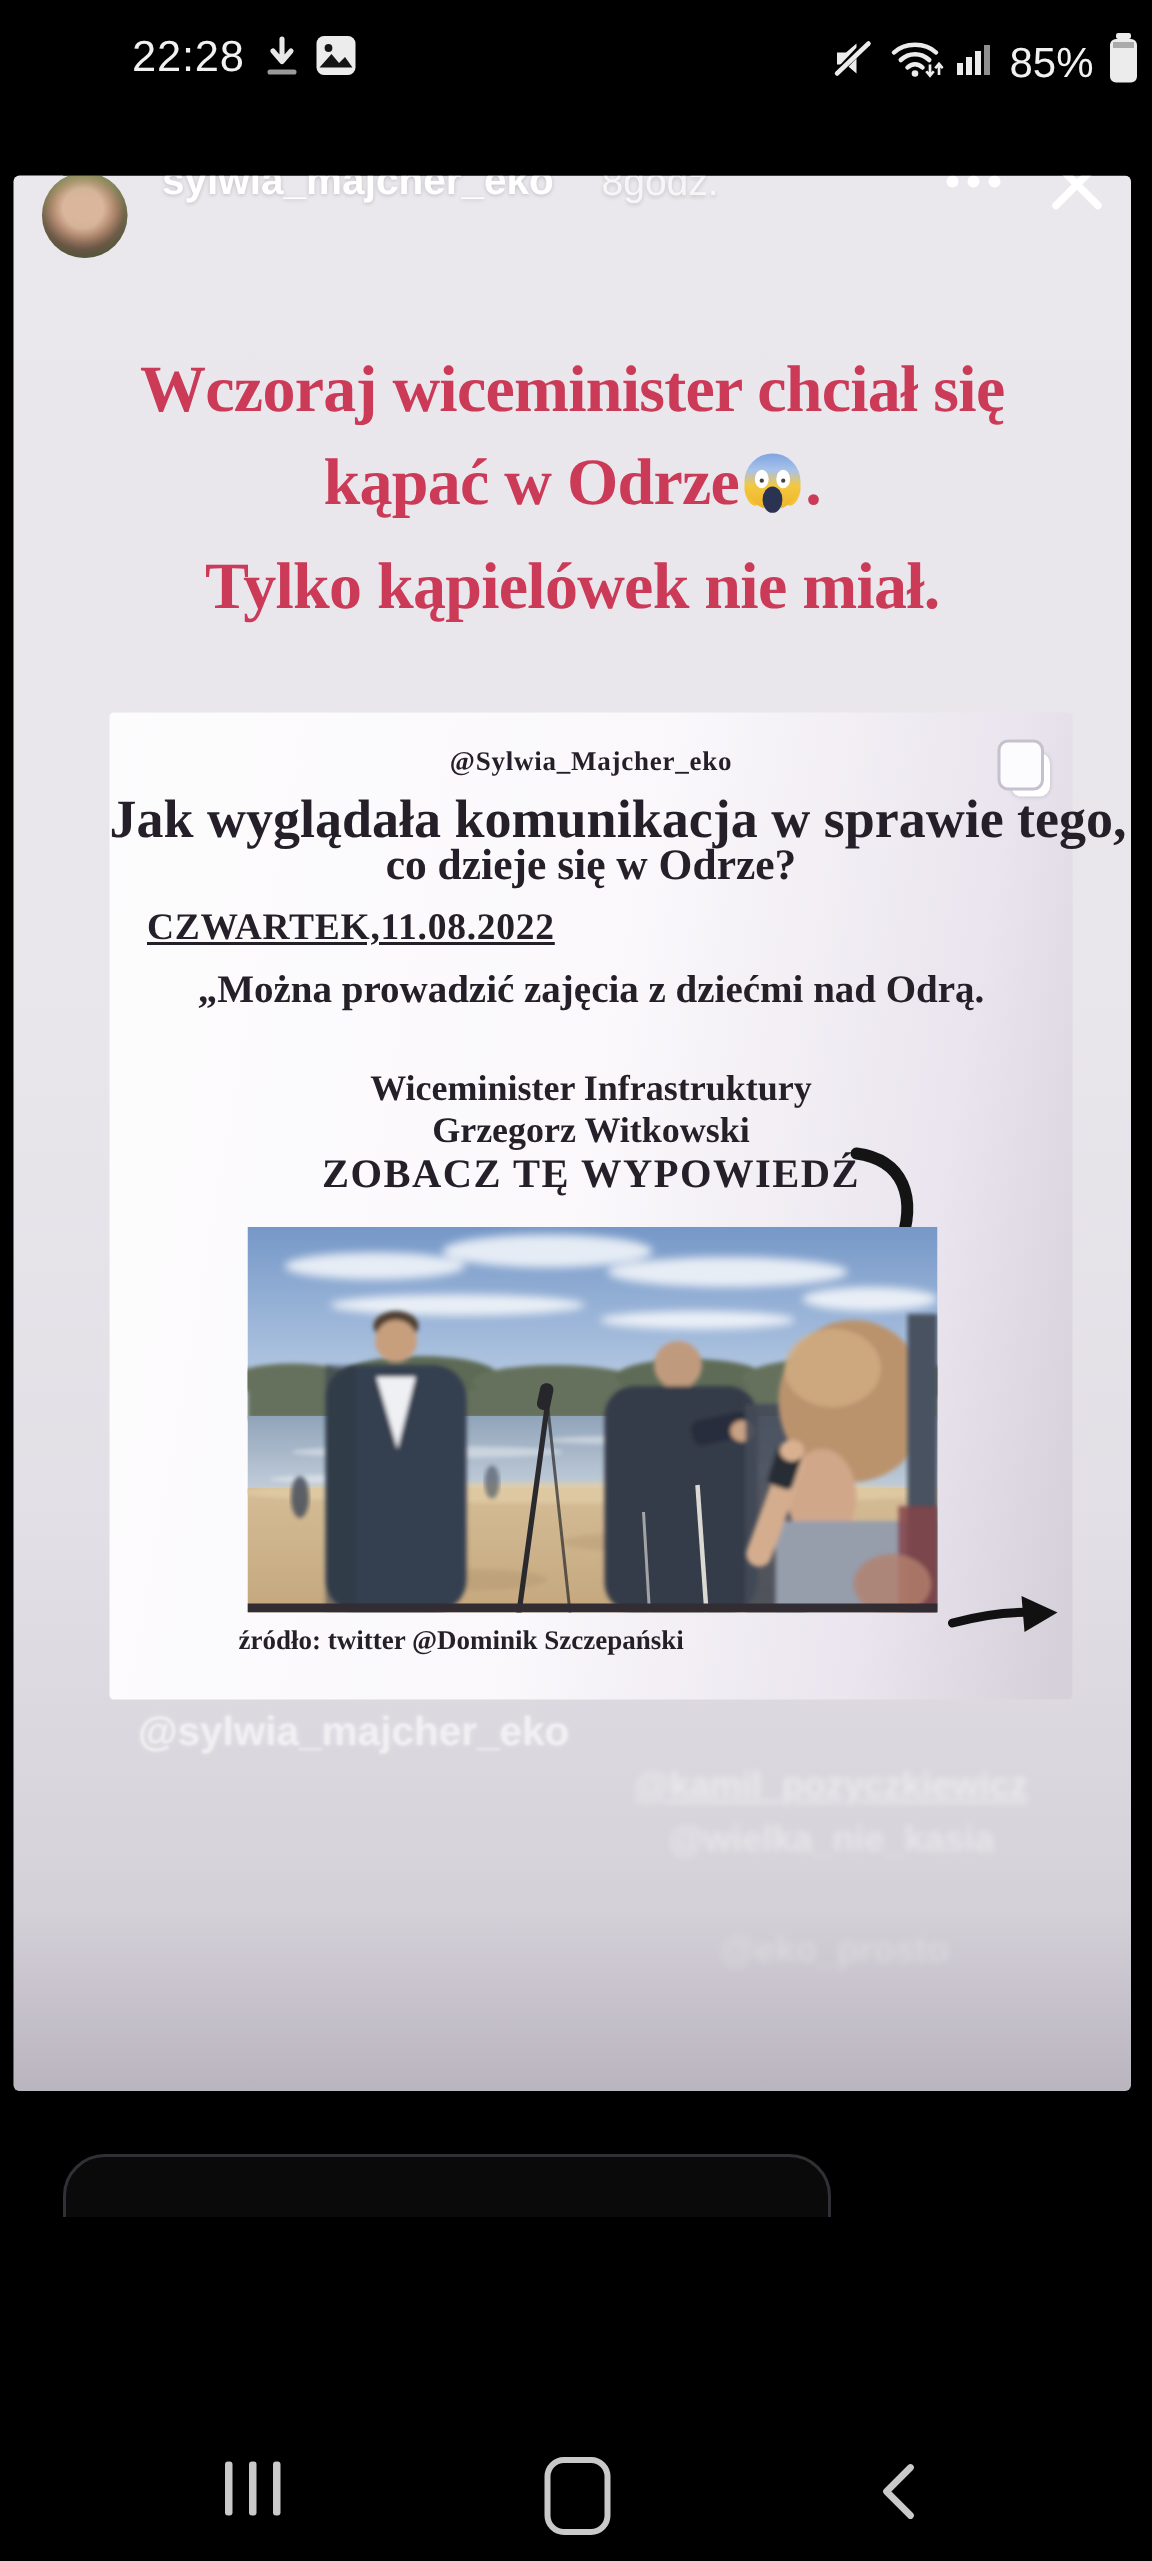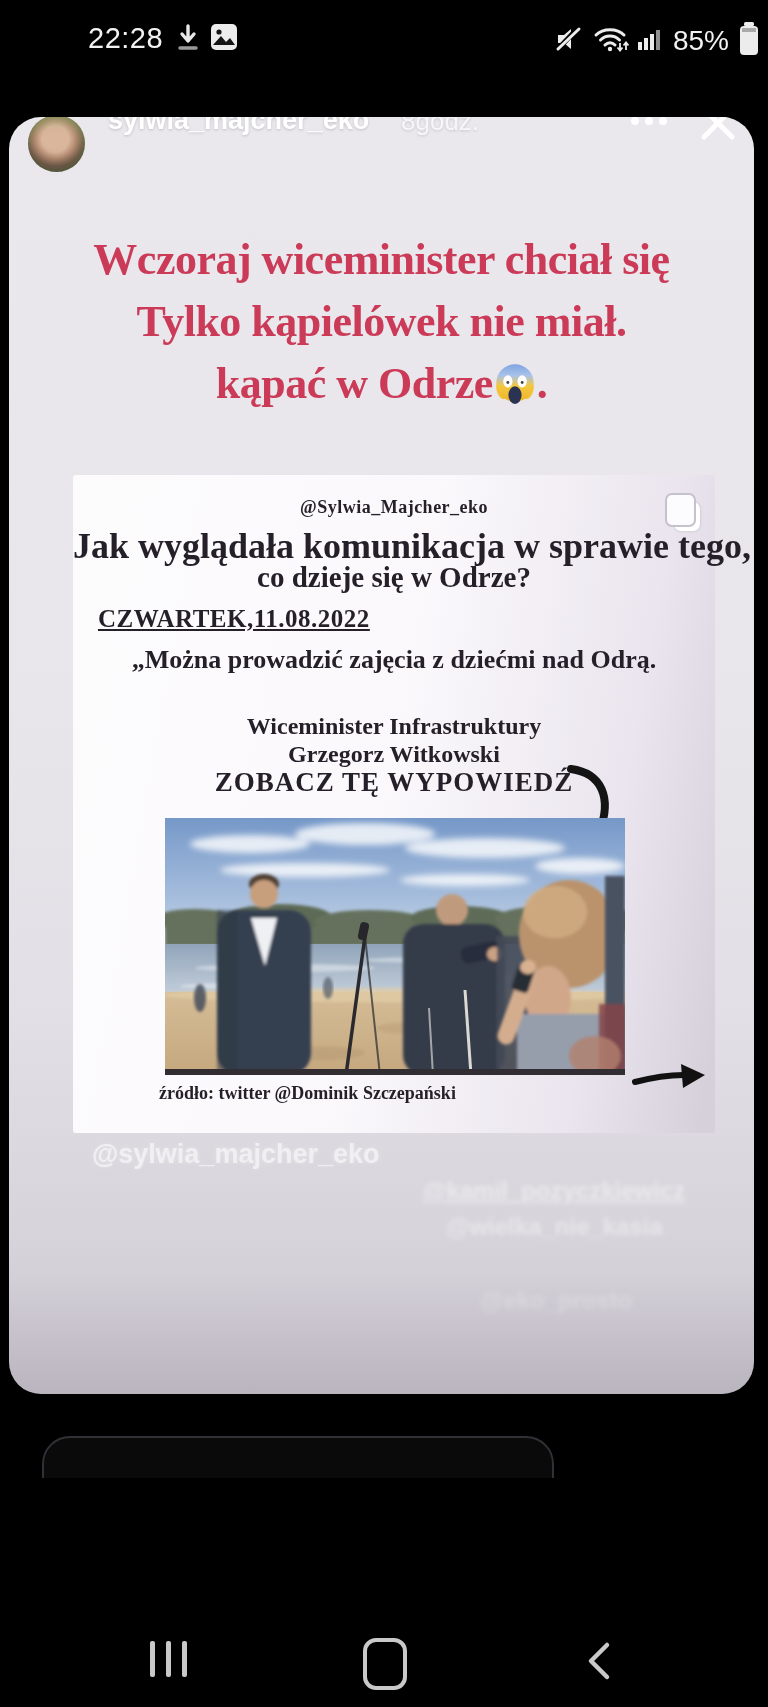--- a/index.html
+++ b/index.html
@@ -8,21 +8,21 @@
   .abs{position:absolute;}
 
   
   #status-bar{left:0;top:0;width:768px;height:117px;background:#000;z-index:5;margin-left:42px;}
   #sb-time{left:46px;top:22px;color:#f1f1f1;font-size:29px;letter-spacing:.5px;}
   .sb-ico{color:#e8e8e8;}
   #sb-right{right:50px;top:22px;display:flex;align-items:center;gap:9px;}
   #sb-batt-pct{color:#f1f1f1;font-size:28px;}
 
   
-  #story{left:9px;top:117px;width:745px;height:1277px;border-radius:32px;overflow:hidden;
+  #story{left:9px;top:117px;width:745px;height:1277px;border-radius:4px;overflow:hidden;
     background:linear-gradient(180deg,#eae7ed 0%,#e8e5eb 45%,#e3dfe6 70%,#d7d3db 88%,#c9c5ce 100%);}
   #story-bottom-shade{left:0;top:1160px;width:745px;height:117px;
     background:linear-gradient(180deg,rgba(130,124,135,0) 0%,rgba(130,124,135,.22) 100%);}
 
   
   #avatar{left:19px;top:-2px;width:57px;height:57px;border-radius:50%;
     background:radial-gradient(circle at 48% 42%,#d9b69c 0 30%,#b98f74 45%,#7e6a52 62%,#5c7a46 78%,#86a861 100%);
     box-shadow:inset 0 -16px 14px -8px rgba(60,40,40,.45), inset 0 10px 8px -4px rgba(120,160,90,.5);}
   #username{left:99px;top:-12px;color:#fff;font-weight:bold;font-size:27px;
     text-shadow:0 1px 3px rgba(0,0,0,.18);}
@@ -149,41 +149,41 @@
       <i></i>
     </div>
   <span id="close-x" class="abs">
     <svg width="40" height="40" viewBox="0 0 40 40">
       <path d="M6 6 L34 34 M34 6 L6 34" stroke="#fff" stroke-width="5" stroke-linecap="round"></path>
     </svg>
   </span>
 
   <div id="headline" class="abs" style="color:#cb3a57;">
     <div class="hl-line">Wczoraj wiceminister chciał się</div>
-    <div class="hl-line">Tylko kąpielówek nie miał.</div>
     <div class="hl-line">
       <span>kąpać w Odrze</span><span class="emoji"><svg width="44" height="44" viewBox="0 0 38 40">
         <defs>
           <linearGradient id="faceG" x1="0" y1="0" x2="0" y2="1">
             <stop offset="0" stop-color="#7fa5e0"></stop>
                 <stop offset=".3" stop-color="#a9c2ea"></stop>
             <stop offset=".58" stop-color="#f4c83e"></stop>
                 <stop offset="1" stop-color="#edb32a"></stop>
           </linearGradient>
         </defs>
         <ellipse cx="6.5" cy="27" rx="4" ry="8" fill="#f2c237" transform="rotate(-18 6.5 27)"></ellipse>
         <ellipse cx="31.5" cy="27" rx="4" ry="8" fill="#f2c237" transform="rotate(18 31.5 27)"></ellipse>
         <circle cx="19" cy="20" r="17" fill="url(#faceG)"></circle>
         <ellipse cx="12.5" cy="18.5" rx="4.2" ry="5.6" fill="#fff"></ellipse>
         <ellipse cx="25.5" cy="18.5" rx="4.2" ry="5.6" fill="#fff"></ellipse>
         <circle cx="12.5" cy="19.5" r="1.3" fill="#444"></circle>
         <circle cx="25.5" cy="19.5" r="1.3" fill="#444"></circle>
         <ellipse cx="19" cy="31" rx="6" ry="8" fill="#2a3352"></ellipse>
       </svg></span><span>.</span>
     </div>
+    <div class="hl-line">Tylko kąpielówek nie miał.</div>
   </div>
 
   <div id="inner-card" class="abs">
     <div id="ic-handle" class="abs ic-center">@Sylwia_Majcher_eko</div>
     <div id="ic-heading1" class="abs ic-center">Jak wyglądała komunikacja w sprawie tego,</div>
     <div id="ic-heading2" class="abs ic-center">co dzieje się w Odrze?</div>
     <div id="ic-date" class="abs">CZWARTEK,11.08.2022</div>
     <div id="ic-quote1" class="abs ic-center">„Można prowadzić zajęcia z dziećmi nad Odrą.</div>
     <div id="ic-byline-name" class="abs ic-center">Grzegorz Witkowski</div>
     <div id="ic-byline-role" class="abs ic-center">Wiceminister Infrastruktury</div>

